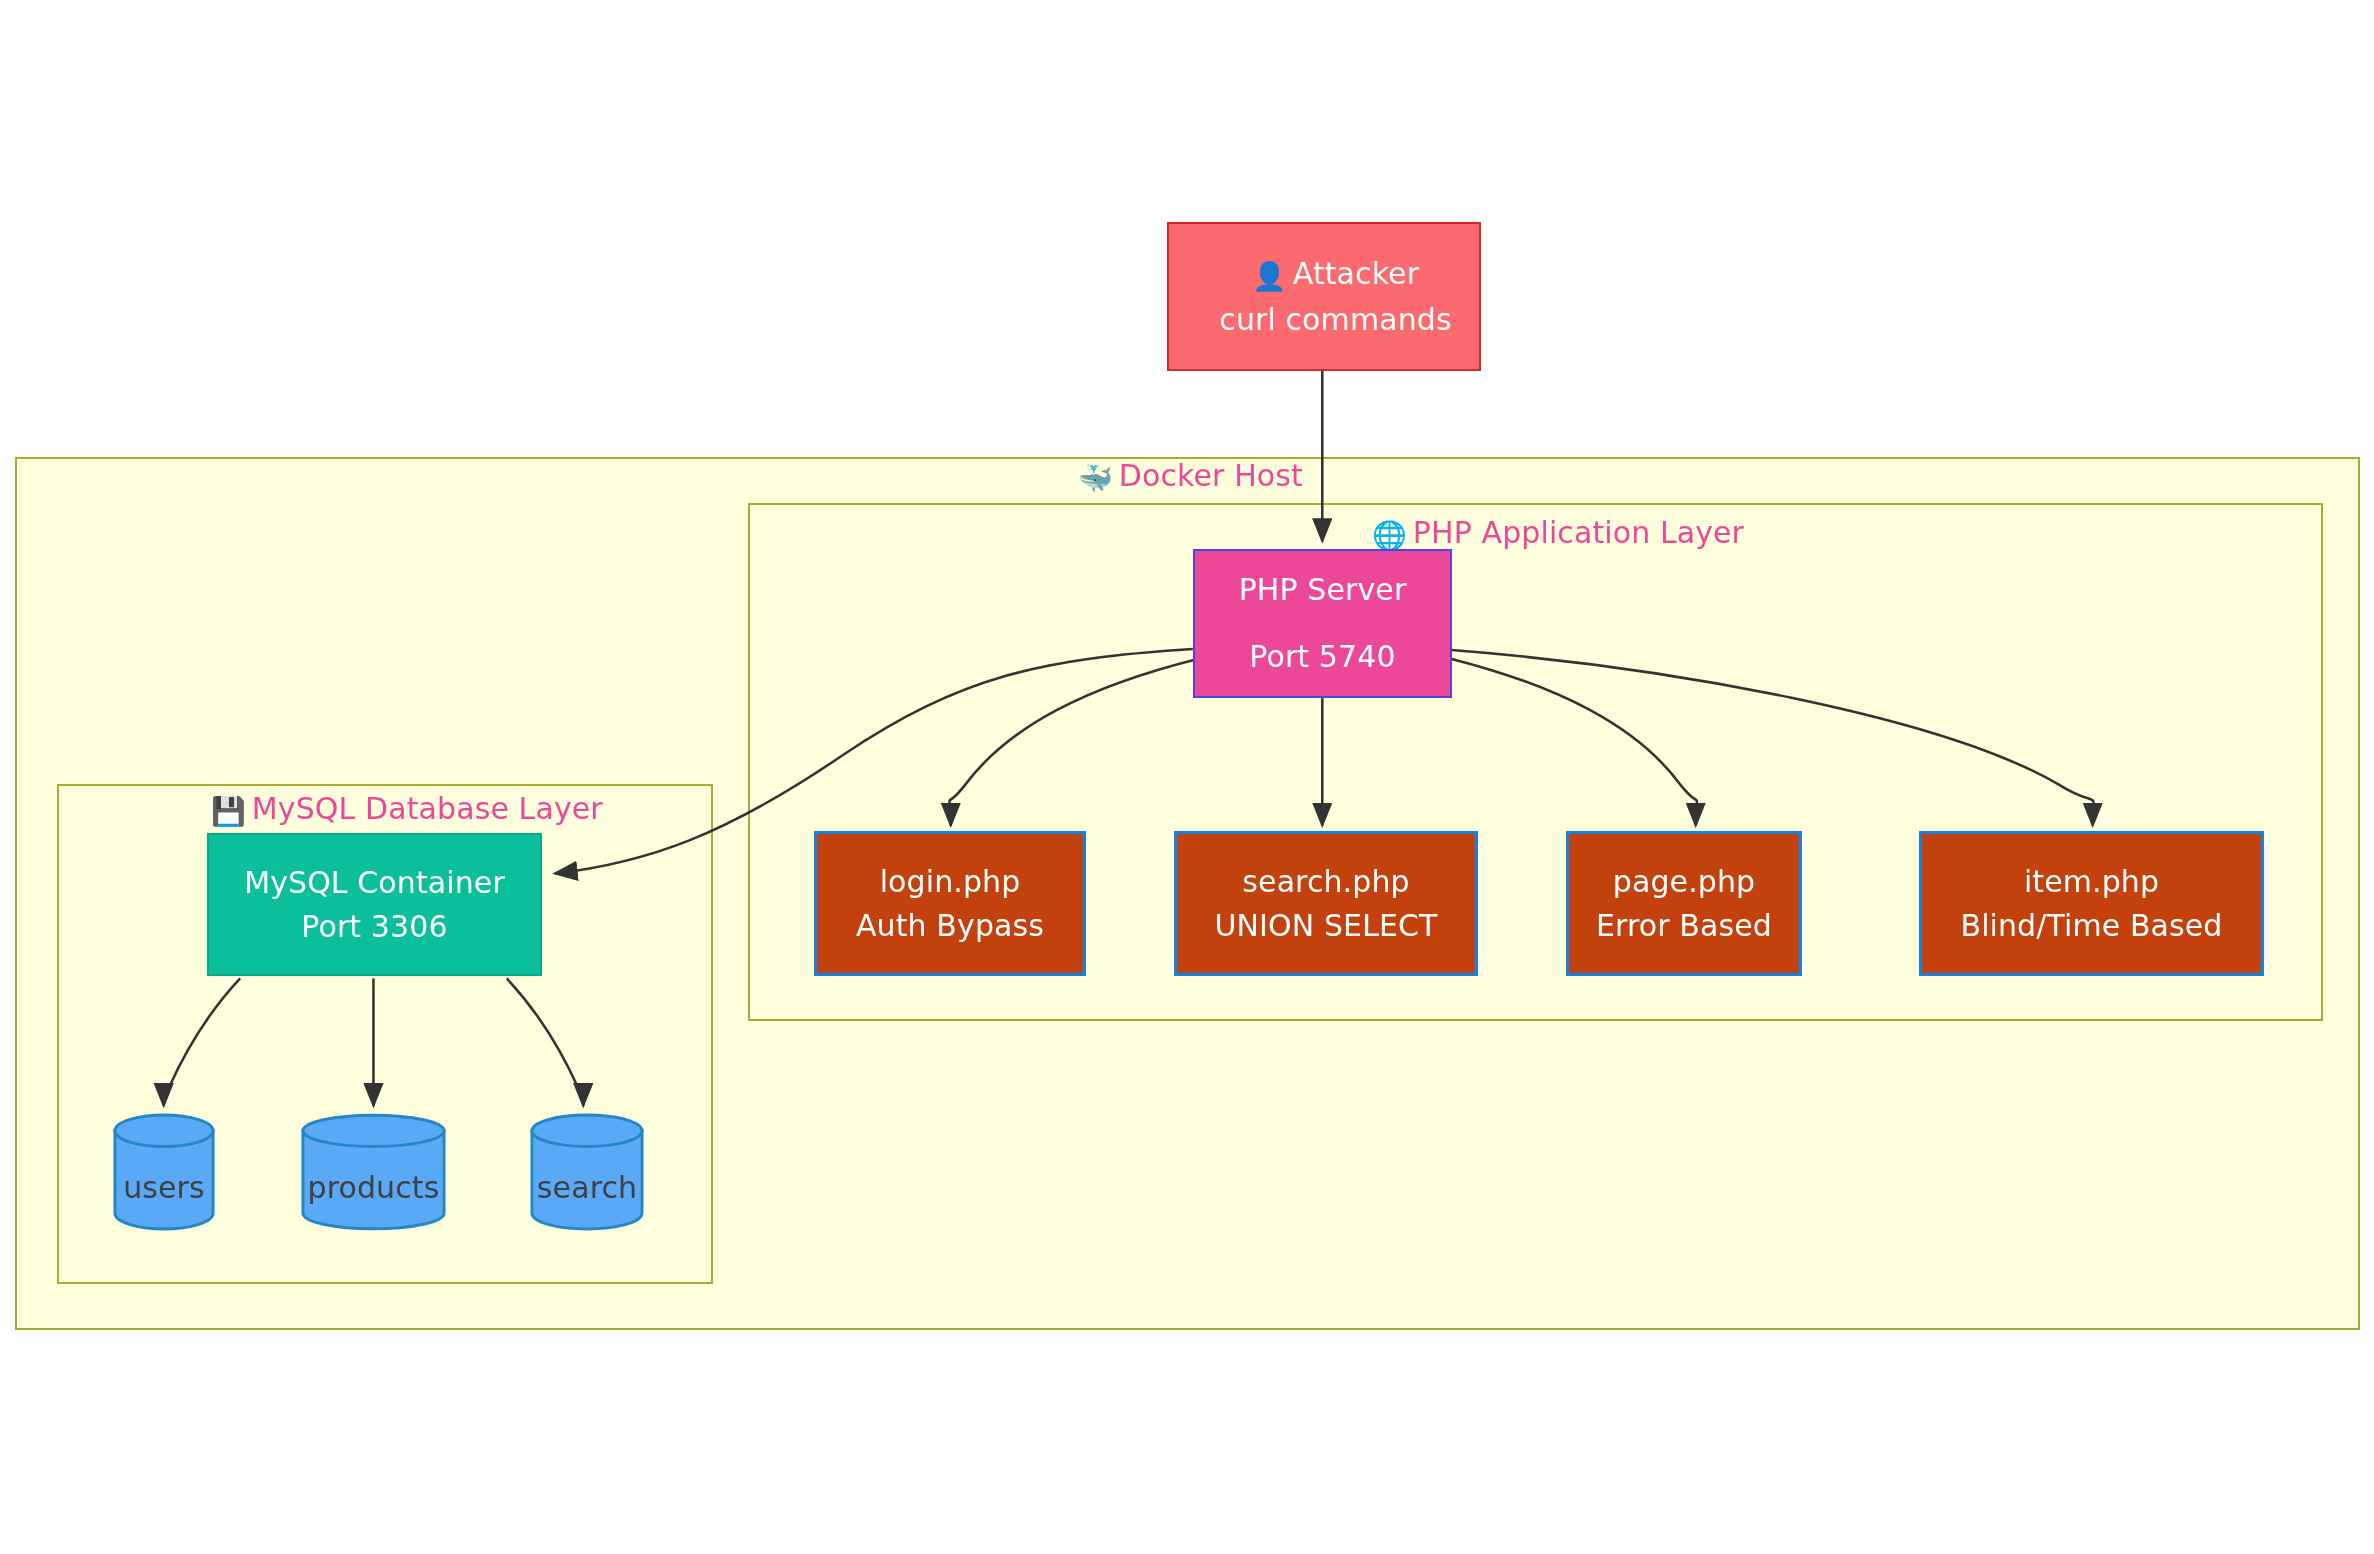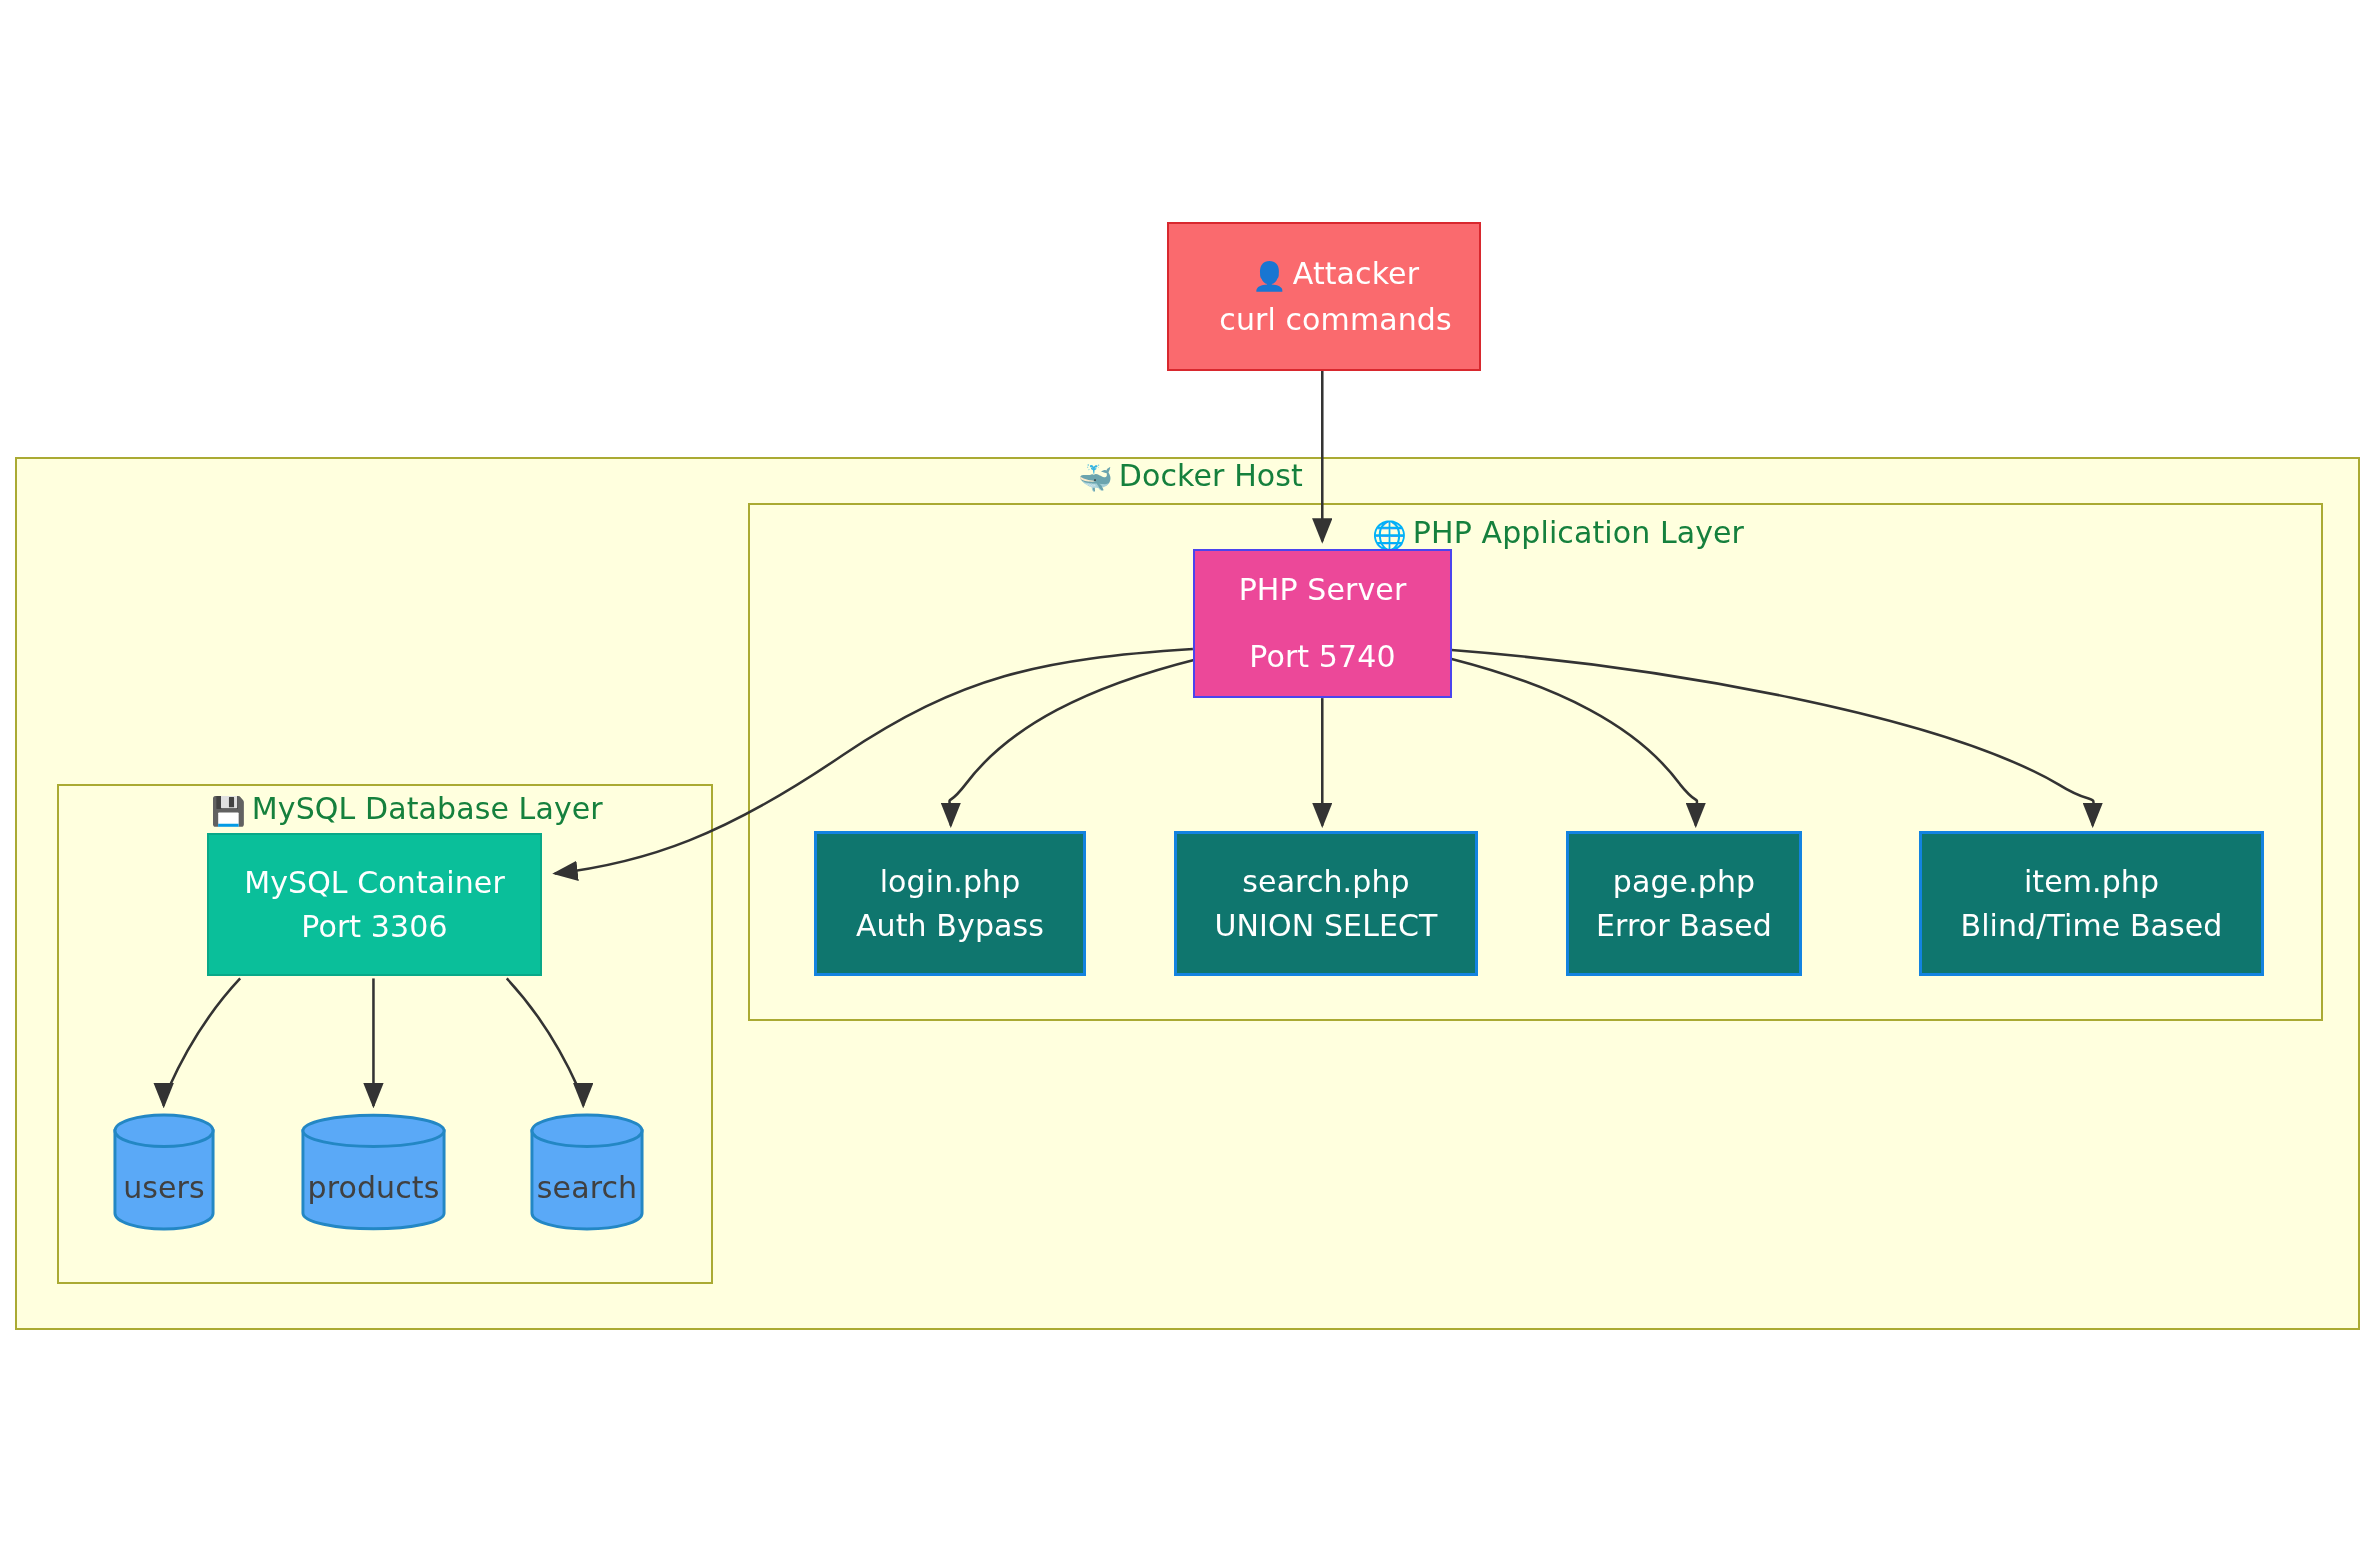--- a/index.html
+++ b/index.html
@@ -20,21 +20,21 @@
   
   .subgraph {
     position: absolute;
     background: #ffffde;
     border: 2px solid #aaaa33;
     box-sizing: border-box;
   }
   .subgraph-label {
     position: absolute;
     font-size: 30px;
-    color: #15803d;
+    color: #ec4899;
     white-space: nowrap;
     line-height: 1;
     letter-spacing: 0.1px;
   }
   .emoji {
     font-family: "DejaVu Sans", sans-serif;
     font-size: 28px;
     margin-right: 5.9px;
     vertical-align: -2px;
   }
@@ -63,21 +63,21 @@
   .node-php-server {
     background: #ec4899;
     border: 2.9px solid #4b44ee;
     gap: 23px;
   }
   .node-mysql {
     background: #0abf9a;
     border: 2px solid #09a888;
   }
   .node-endpoint {
-    background: #0f766e;
+    background: #c2410c;
     border: 3.9px solid #1383e0;
   }
 
   
   .cylinder {
     position: absolute;
     z-index: 5;
   }
   .cyl-label {
     position: absolute;

